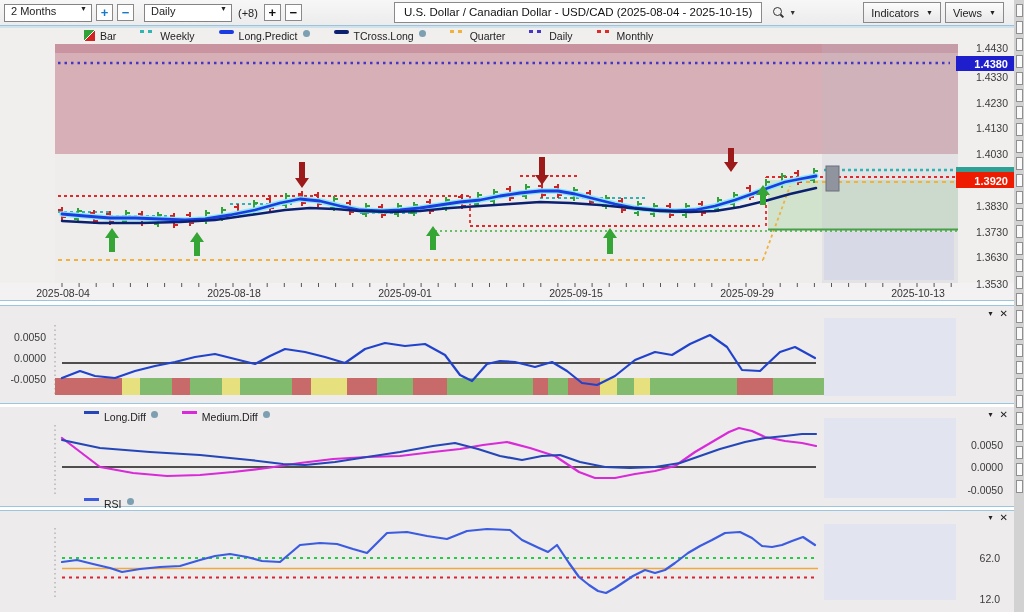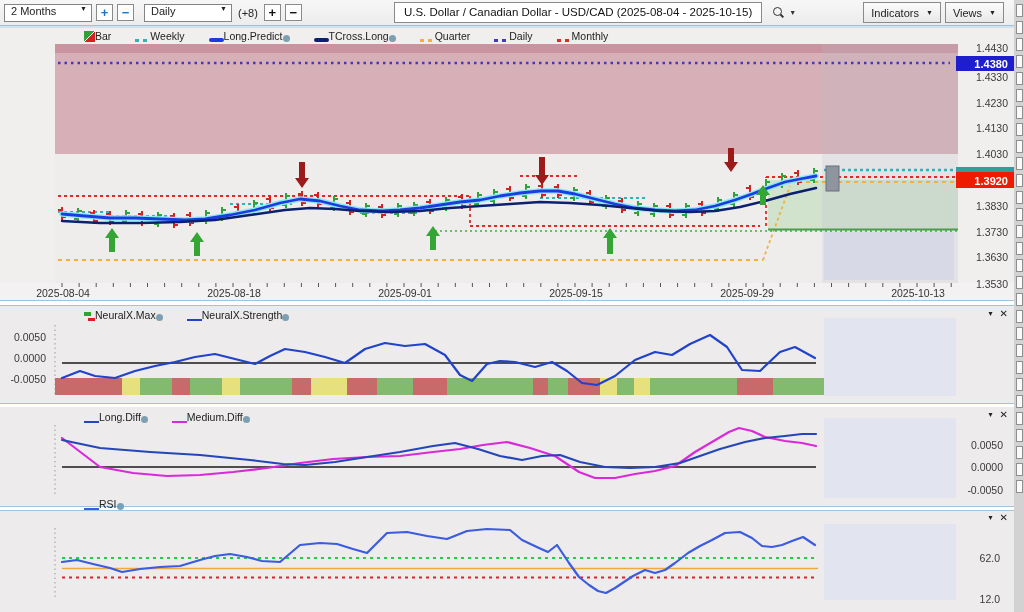--- a/index.html
+++ b/index.html
@@ -25,21 +25,21 @@
   .mag::before{content:"";position:absolute;left:2px;top:1px;width:7px;height:7px;border:1.6px solid #333;border-radius:50%;}
   .mag::after{content:"";position:absolute;left:9px;top:9px;width:4px;height:1.8px;background:#333;transform:rotate(45deg);}
   .mini-caret{font-size:7px;color:#333;}
   .right-group{margin-left:auto;margin-right:10px;display:flex;gap:4px;}
   .soft-btn{display:flex;align-items:center;gap:7px;background:linear-gradient(#fcfcfc,#e8e8e8);
     border:1px solid #8a8a8a;height:19px;padding:0 7px;font-size:11px;}
   .soft-btn .caret{font-size:7px;}
   
   .legend-row{position:absolute;display:flex;align-items:center;gap:24px;font-size:10.5px;color:#222;}
   #main-legend{left:84px;top:29px;height:14px;}
-  .li{display:flex;align-items:flex-end;white-space:nowrap;}
+  .li{display:flex;align-items:flex-start;gap:5px;white-space:nowrap;}
   .sw{display:inline-block;}
   .sw-bar{width:11px;height:11px;background:linear-gradient(135deg,#2fa33a 46%,#ffffff 46%,#ffffff 54%,#d42222 54%);}
   .sw-dash{width:15px;height:3px;background:repeating-linear-gradient(90deg,var(--c) 0 4px,transparent 4px 8px);}
   .sw-thick{width:15px;height:4px;border-radius:2px;background:var(--c);}
   .sw-line{width:15px;height:2.5px;background:var(--c);}
   .sw-neural{position:relative;width:11px;height:9px;}
   .sw-neural::before{content:"";position:absolute;left:0;top:0;width:7px;height:3.5px;background:#2fa33a;}
   .sw-neural::after{content:"";position:absolute;right:0;bottom:0;width:7px;height:3.5px;background:#d42222;}
   .info-dot{width:7px;height:7px;border-radius:50%;background:#7d9fb2;display:inline-block;}
   
@@ -545,32 +545,20 @@
       <g>
         <text x="46" y="341" font-size="10.5" fill="#3a3a3a" text-anchor="end" font-family="&quot;Liberation Sans&quot;,sans-serif">0.0050</text>
       </g>
       <g>
         <text x="46" y="362" font-size="10.5" fill="#3a3a3a" text-anchor="end" font-family="&quot;Liberation Sans&quot;,sans-serif">0.0000</text>
       </g>
       <g>
         <text x="46" y="383" font-size="10.5" fill="#3a3a3a" text-anchor="end" font-family="&quot;Liberation Sans&quot;,sans-serif">-0.0050</text>
       </g>
     </svg>
-<div id="p1-legend" class="legend-row" style="left:84px;top:309px">
-      <span class="li">
-        <span class="sw sw-neural" style="--c: #d42222;"></span>
-        <span>NeuralX.Max</span>
-        <span class="info-dot"></span>
-      </span>
-      <span class="li">
-        <span class="sw sw-line" style="--c: #2143cc;"></span>
-        <span>NeuralX.Strength</span>
-        <span class="info-dot"></span>
-      </span>
-    </div>
 <div class="pctl" style="top:308px">
   <span class="dd">▾</span>
   <span>✕</span>
 </div>
 
 <div class="sep" style="top:403px;height:5px"></div>
 <svg id="p2-svg" class="chart" style="top:407px;height:99px;width:1014px" viewBox="0 407 1014 99">
       <g>
         <rect x="0" y="407" width="1014" height="99" fill="#edebeb"></rect>
       </g>

